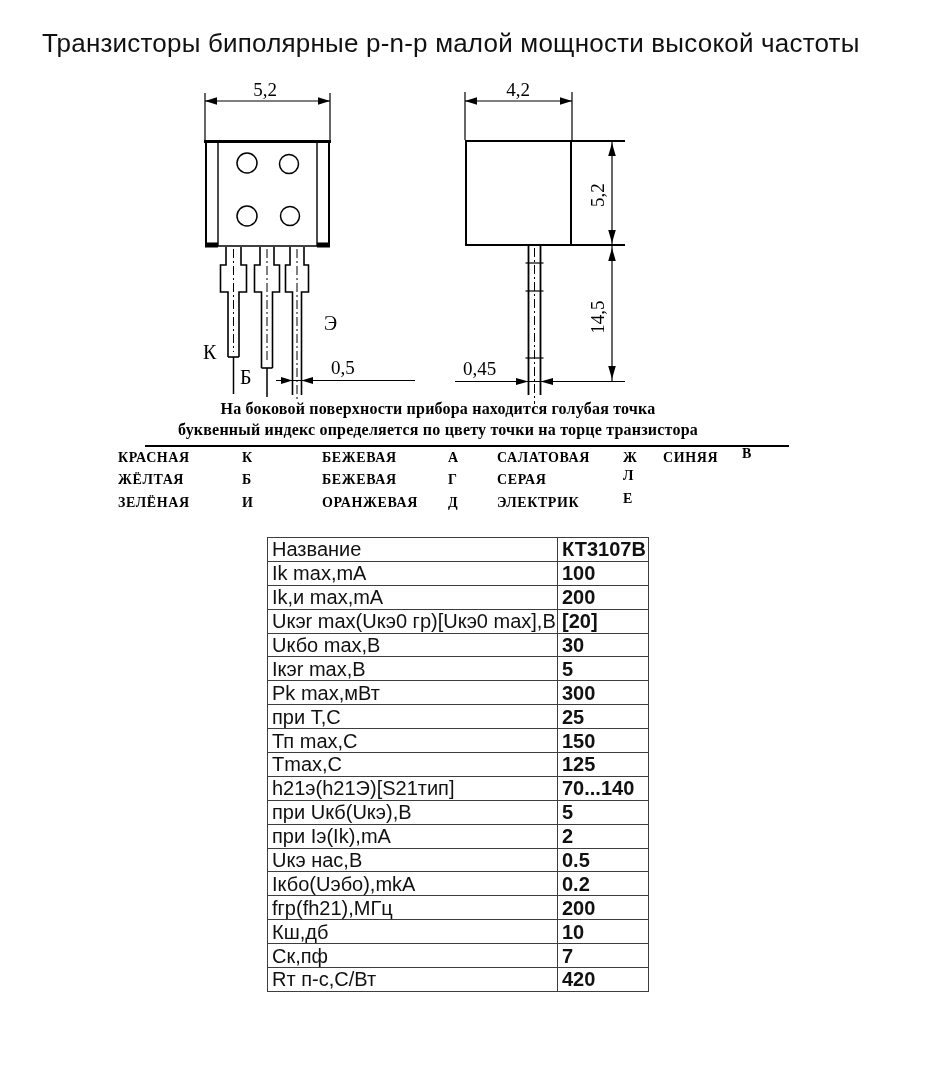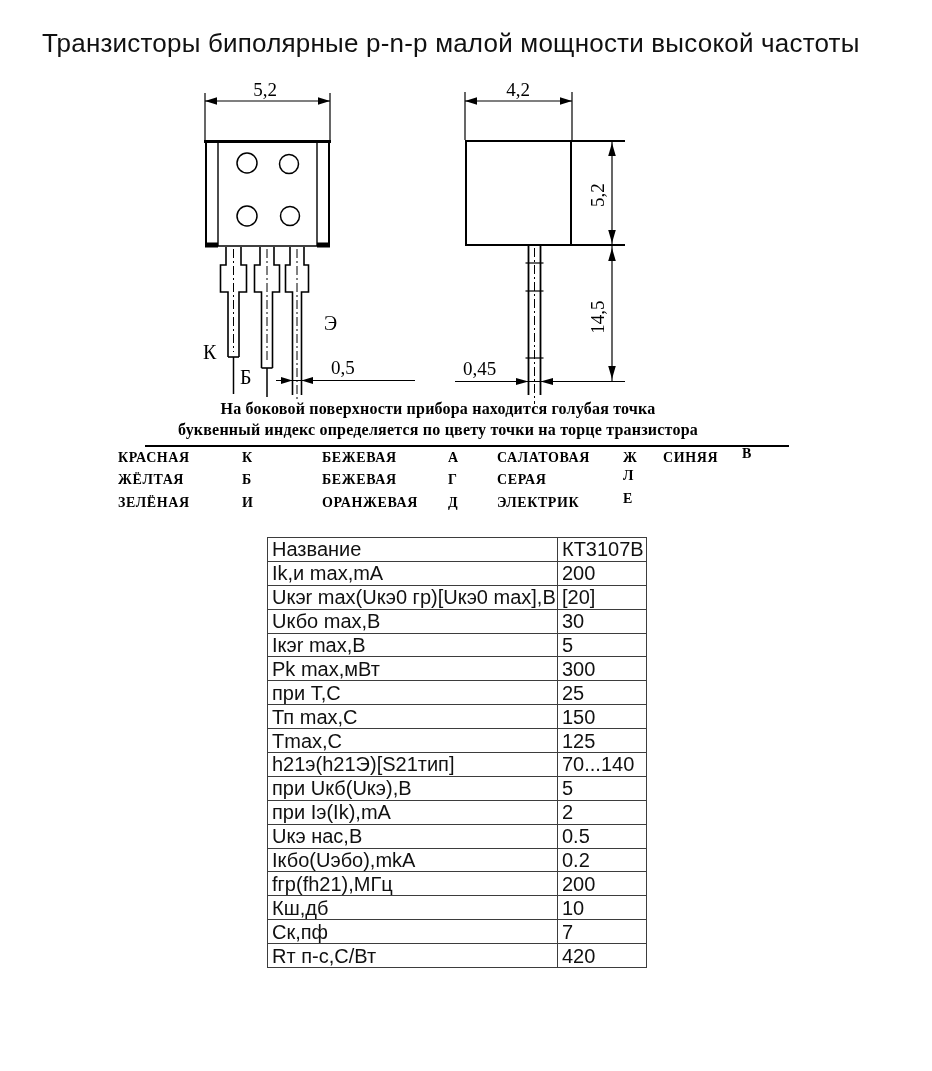--- a/index.html
+++ b/index.html
@@ -17,21 +17,21 @@
         grid-template-columns:124px 80px 126px 49px 126px 40px 79px 40px;
         grid-auto-rows:22.4px;
         font-family:"Liberation Serif",serif;font-weight:700;font-size:14px;
         letter-spacing:0.6px;white-space:nowrap;}
   .color-table .raised{position:relative;top:-4px;}
   .spec-table{position:absolute;left:267px;top:537px;border-collapse:collapse;
         font-size:20px;color:#111;}
   .spec-table td{border:1.3px solid #3d3d3d;height:22.9px;padding:0 2px 0 4px;
         white-space:nowrap;line-height:1;vertical-align:middle;}
   .spec-table td.c1{width:283px;max-width:283px;overflow:visible;}
-  .spec-table td.c2{width:82px;}
+  .spec-table td.c2{width:82px;font-weight:bold;}
   svg text{font-family:"Liberation Serif",serif;fill:#000;}
   svg .dim-text{font-size:19px;}
   svg .pin-text{font-size:20px;}
 </style>
 </head>
 <body>
 
 <div class="page">
 
   <div class="title">Транзисторы биполярные p-n-p малой мощности высокой частоты</div>
@@ -187,20 +187,24 @@
     <div></div>
   </div>
 
   <table class="spec-table">
     <tbody>
       <tr>
           <td class="c1">Название</td>
           <td class="c2">КТ3107В</td>
         </tr>
       <tr>
+          <td class="c1">Ik max,mA</td>
+          <td class="c2">100</td>
+        </tr>
+      <tr>
           <td class="c1">Ik,и max,mA</td>
           <td class="c2">200</td>
         </tr>
       <tr>
           <td class="c1">Uкэr max(Uкэ0 гр)[Uкэ0 max],В</td>
           <td class="c2">[20]</td>
         </tr>
       <tr>
           <td class="c1">Uкбо max,В</td>
           <td class="c2">30</td>

